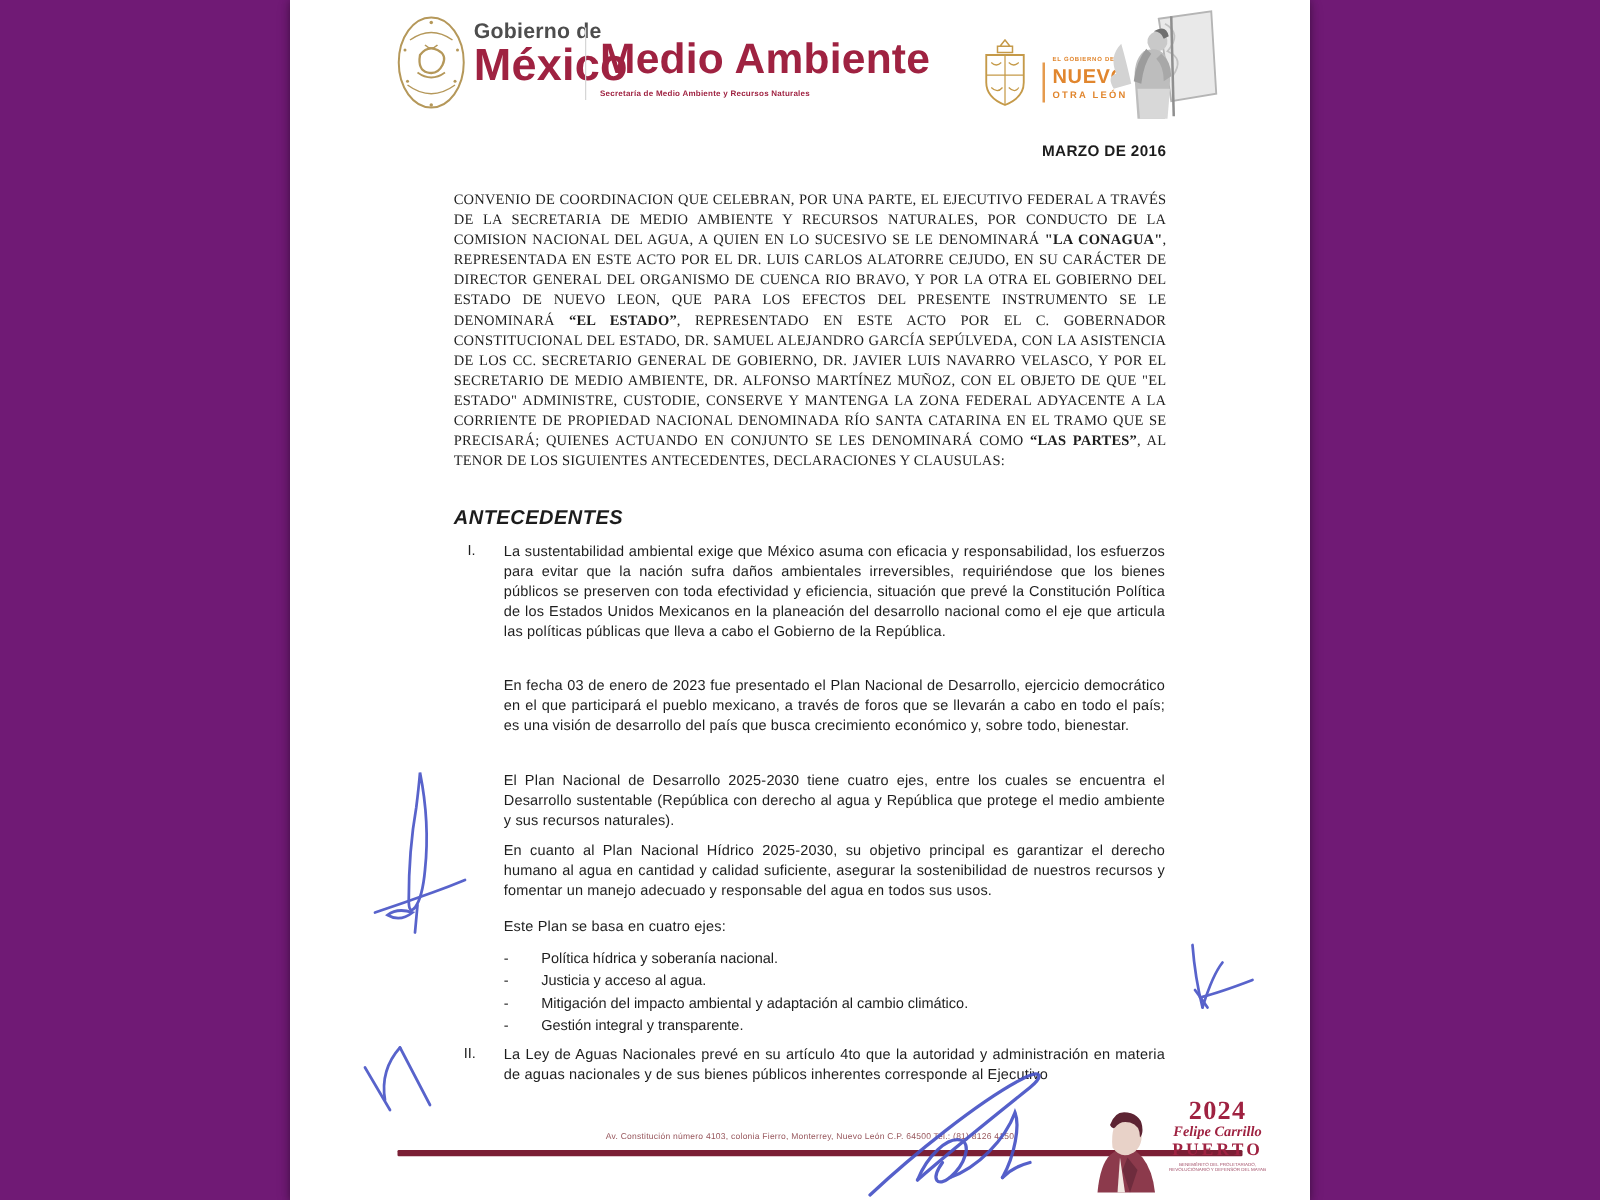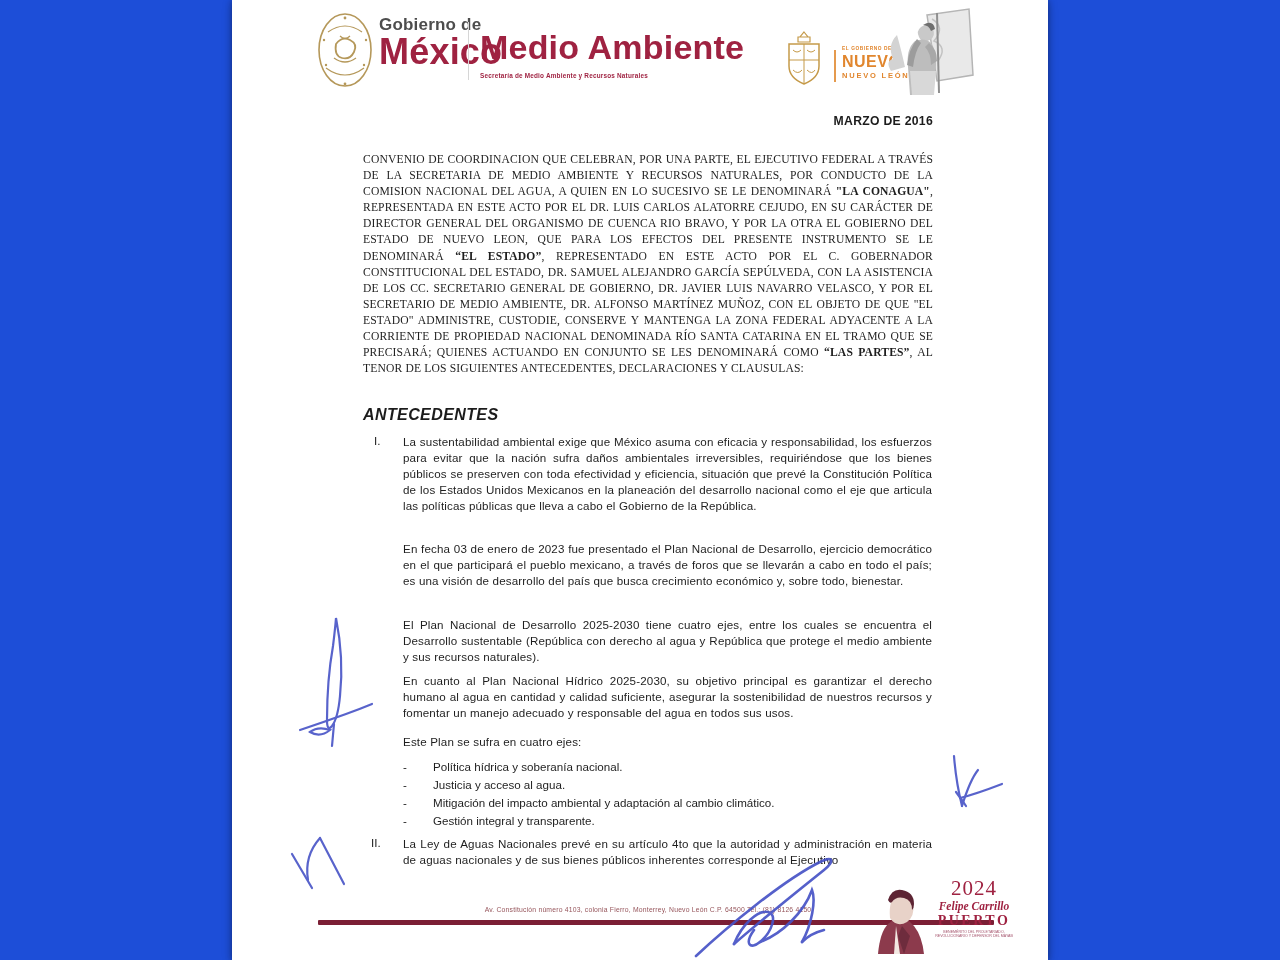--- a/index.html
+++ b/index.html
@@ -1,16 +1,16 @@
 <!DOCTYPE html>
 <html><head>
 <meta charset="utf-8">
 <style>
   html,body{margin:0;padding:0;background:#f4f4f4;width:1280px;height:960px;overflow:hidden;}
-  .stage{position:relative;width:1280px;height:960px;background:#1d4ed8;font-family:"Liberation Sans",sans-serif;}
+  .stage{position:relative;width:1280px;height:960px;background:#701a75;font-family:"Liberation Sans",sans-serif;}
   .page{position:absolute;left:232px;top:0;width:816px;height:960px;background:#ffffff;
         box-shadow:0 0 6px rgba(0,0,0,.30), 0 3px 10px rgba(0,0,0,.22);}
   
   .hdr{position:absolute;left:0;top:0;width:816px;height:100px;}
   .eagle{position:absolute;left:84px;top:10px;}
   .gob-txt{position:absolute;left:147px;top:16px;line-height:1;}
   .gob-l1{font-size:17px;color:#4d4d4d;font-weight:600;letter-spacing:.2px;}
   .gob-l2{font-size:36px;color:#9f2241;font-weight:800;margin-top:1px;letter-spacing:.2px;}
   .vdiv1{position:absolute;left:236px;top:22px;width:1px;height:58px;background:#d6d6d6;}
   .ma{position:absolute;left:248px;top:28px;}
@@ -37,21 +37,21 @@
   .rom{position:absolute;font-size:11.6px;color:#1e1e1e;}
   .ind{position:absolute;left:171px;width:529px;}
   .dashrow{position:absolute;left:171px;width:529px;font-size:11.6px;color:#1e1e1e;}
   .dashrow .mk{display:inline-block;width:30px;}
   
   .addr{position:absolute;left:131px;top:906px;width:570px;text-align:center;
         font-size:6.8px;color:#96555b;letter-spacing:.2px;}
   .redline{position:absolute;left:86px;top:920px;width:676px;height:5px;background:#7b1f35;border-radius:1px;}
   .fcp{position:absolute;left:640px;top:874px;width:150px;height:86px;background:transparent;}
   .fcp-txt{position:absolute;left:56px;top:4px;text-align:center;width:92px;line-height:1;color:#9f2241;}
-  .fcp-y{font-family:"Liberation Serif",serif;font-size:21px;font-weight:400;letter-spacing:1px;}
+  .fcp-y{font-family:"Liberation Serif",serif;font-size:21px;font-weight:700;letter-spacing:1px;}
   .fcp-n{font-family:"Liberation Serif",serif;font-style:italic;font-size:11.5px;font-weight:700;margin-top:2px;}
   .fcp-p{font-family:"Liberation Serif",serif;font-size:14px;font-weight:800;letter-spacing:2.5px;margin-top:1px;}
   .fcp-tag{font-size:3.6px;margin-top:2px;line-height:1.3;color:#a4526b;}
   .sig{position:absolute;z-index:6;}
 </style>
 </head>
 <body>
 
 <div class="stage">
   <div class="page">
@@ -95,21 +95,21 @@
           <path d="M8 14 h30 v22 q0 12 -15 18 q-15 -6 -15 -18 z"></path>
           <path d="M23 14 v40 M8 30 h30" stroke-width="1"></path>
           <path d="M23 2 l4 5 h-8 z M17 7 h12 v5 h-12 z" stroke-width="1.2"></path>
           <path d="M12 20 q4 4 8 0 M26 20 q4 4 8 0 M12 40 q5 5 9 0 M26 40 q5 5 8 0" stroke-width="1"></path>
         </g>
       </svg>
       <div class="nl-div"></div>
       <div class="nl">
         <div class="nl-top">EL GOBIERNO DE</div>
         <div class="nl-main">NUEVO</div>
-        <div class="nl-sub">NUEVO LEÓN</div>
+        <div class="nl-sub">OTRA LEÓN</div>
       </div>
 
       <svg class="woman" width="100" height="92" viewBox="0 0 100 92">
         <path d="M50 10 L92 4 L96 70 L60 76 Z" fill="#e9e9e9" stroke="#b5b5b5" stroke-width="1.5"></path>
         <path d="M55 14 q14 8 2 22 q14 6 4 20" fill="none" stroke="#c2c2c2" stroke-width="1.5"></path>
         <path d="M20 30 q-10 10 -4 24 q-8 2 -2 12 l14 -4 q-4 -18 -8 -32z" fill="#d3d3d3"></path>
         <path d="M44 22 q8 -6 12 2 q3 7 -3 11 q-8 4 -11 -3 q-3 -6 2 -10z" fill="#c9c9c9"></path>
         <path d="M46 20 q10 -6 12 4 l-4 2 q-2 -6 -8 -6z" fill="#6f6f6f"></path>
         <path d="M38 36 q10 -4 16 2 q6 8 5 22 l-4 30 h-22 l-2 -28 q-2 -18 7 -26z" fill="#bdbdbd"></path>
         <path d="M40 34 q-8 10 -10 26 l6 2 q2 -16 8 -24z" fill="#9c9c9c"></path>
@@ -124,21 +124,21 @@
     <div class="intro btxt"><span>CONVENIO DE COORDINACION QUE CELEBRAN, POR UNA PARTE, EL EJECUTIVO FEDERAL A TRAVÉS DE LA SECRETARIA DE MEDIO AMBIENTE Y RECURSOS NATURALES, POR CONDUCTO DE LA COMISION NACIONAL DEL AGUA, A QUIEN EN LO SUCESIVO SE LE DENOMINARÁ </span><b>"LA CONAGUA"</b><span>, REPRESENTADA EN ESTE ACTO POR EL DR. LUIS CARLOS ALATORRE CEJUDO, EN SU CARÁCTER DE DIRECTOR GENERAL DEL ORGANISMO DE CUENCA RIO BRAVO, Y POR LA OTRA EL GOBIERNO DEL ESTADO DE NUEVO LEON, QUE PARA LOS EFECTOS DEL PRESENTE INSTRUMENTO SE LE DENOMINARÁ </span><b>“EL ESTADO”</b><span>, REPRESENTADO EN ESTE ACTO POR EL C. GOBERNADOR CONSTITUCIONAL DEL ESTADO, DR. SAMUEL ALEJANDRO GARCÍA SEPÚLVEDA, CON LA ASISTENCIA DE LOS CC. SECRETARIO GENERAL DE GOBIERNO, DR. JAVIER LUIS NAVARRO VELASCO, Y POR EL SECRETARIO DE MEDIO AMBIENTE, DR. ALFONSO MARTÍNEZ MUÑOZ, CON EL OBJETO DE QUE "EL ESTADO" ADMINISTRE, CUSTODIE, CONSERVE Y MANTENGA LA ZONA FEDERAL ADYACENTE A LA CORRIENTE DE PROPIEDAD NACIONAL DENOMINADA RÍO SANTA CATARINA EN EL TRAMO QUE SE PRECISARÁ; QUIENES ACTUANDO EN CONJUNTO SE LES DENOMINARÁ COMO </span><b>“LAS PARTES”</b><span>, AL TENOR DE LOS SIGUIENTES ANTECEDENTES, DECLARACIONES Y CLAUSULAS:</span></div>
 
     <div class="sec-title">ANTECEDENTES</div>
 
     <div class="rom" style="left:142px;top:434px;">I.</div>
     <div class="ind btxt" style="top:434px;">La sustentabilidad ambiental exige que México asuma con eficacia y responsabilidad, los esfuerzos para evitar que la nación sufra daños ambientales irreversibles, requiriéndose que los bienes públicos se preserven con toda efectividad y eficiencia, situación que prevé la Constitución Política de los Estados Unidos Mexicanos en la planeación del desarrollo nacional como el eje que articula las políticas públicas que lleva a cabo el Gobierno de la República.</div>
 
     <div class="ind btxt" style="top:541px;">En fecha 03 de enero de 2023 fue presentado el Plan Nacional de Desarrollo, ejercicio democrático en el que participará el pueblo mexicano, a través de foros que se llevarán a cabo en todo el país; es una visión de desarrollo del país que busca crecimiento económico y, sobre todo, bienestar.</div>
     <div class="ind btxt" style="top:617px;">El Plan Nacional de Desarrollo 2025-2030 tiene cuatro ejes, entre los cuales se encuentra el Desarrollo sustentable (República con derecho al agua y República que protege el medio ambiente y sus recursos naturales).</div>
     <div class="ind btxt" style="top:673px;">En cuanto al Plan Nacional Hídrico 2025-2030, su objetivo principal es garantizar el derecho humano al agua en cantidad y calidad suficiente, asegurar la sostenibilidad de nuestros recursos y fomentar un manejo adecuado y responsable del agua en todos sus usos.</div>
-    <div class="ind btxt" style="top:734px;">Este Plan se sufra en cuatro ejes:</div>
+    <div class="ind btxt" style="top:734px;">Este Plan se basa en cuatro ejes:</div>
 
     <div class="dashrow" style="top:760px;"><span class="mk">-</span><span>Política hídrica y soberanía nacional.</span></div>
     <div class="dashrow" style="top:796px;"><span class="mk">-</span><span>Mitigación del impacto ambiental y adaptación al cambio climático.</span></div>
     <div class="dashrow" style="top:778px;"><span class="mk">-</span><span>Justicia y acceso al agua.</span></div>
     <div class="dashrow" style="top:814px;"><span class="mk">-</span><span>Gestión integral y transparente.</span></div>
 
     <div class="rom" style="left:139px;top:836px;">II.</div>
     <div class="ind btxt" style="top:836px;">La Ley de Aguas Nacionales prevé en su artículo 4to que la autoridad y administración en materia de aguas nacionales y de sus bienes públicos inherentes corresponde al Ejecutivo</div>
 
     <div class="addr">Av. Constitución número 4103, colonia Fierro, Monterrey, Nuevo León    C.P. 64500 Tel.: (81) 8126 4150</div>

